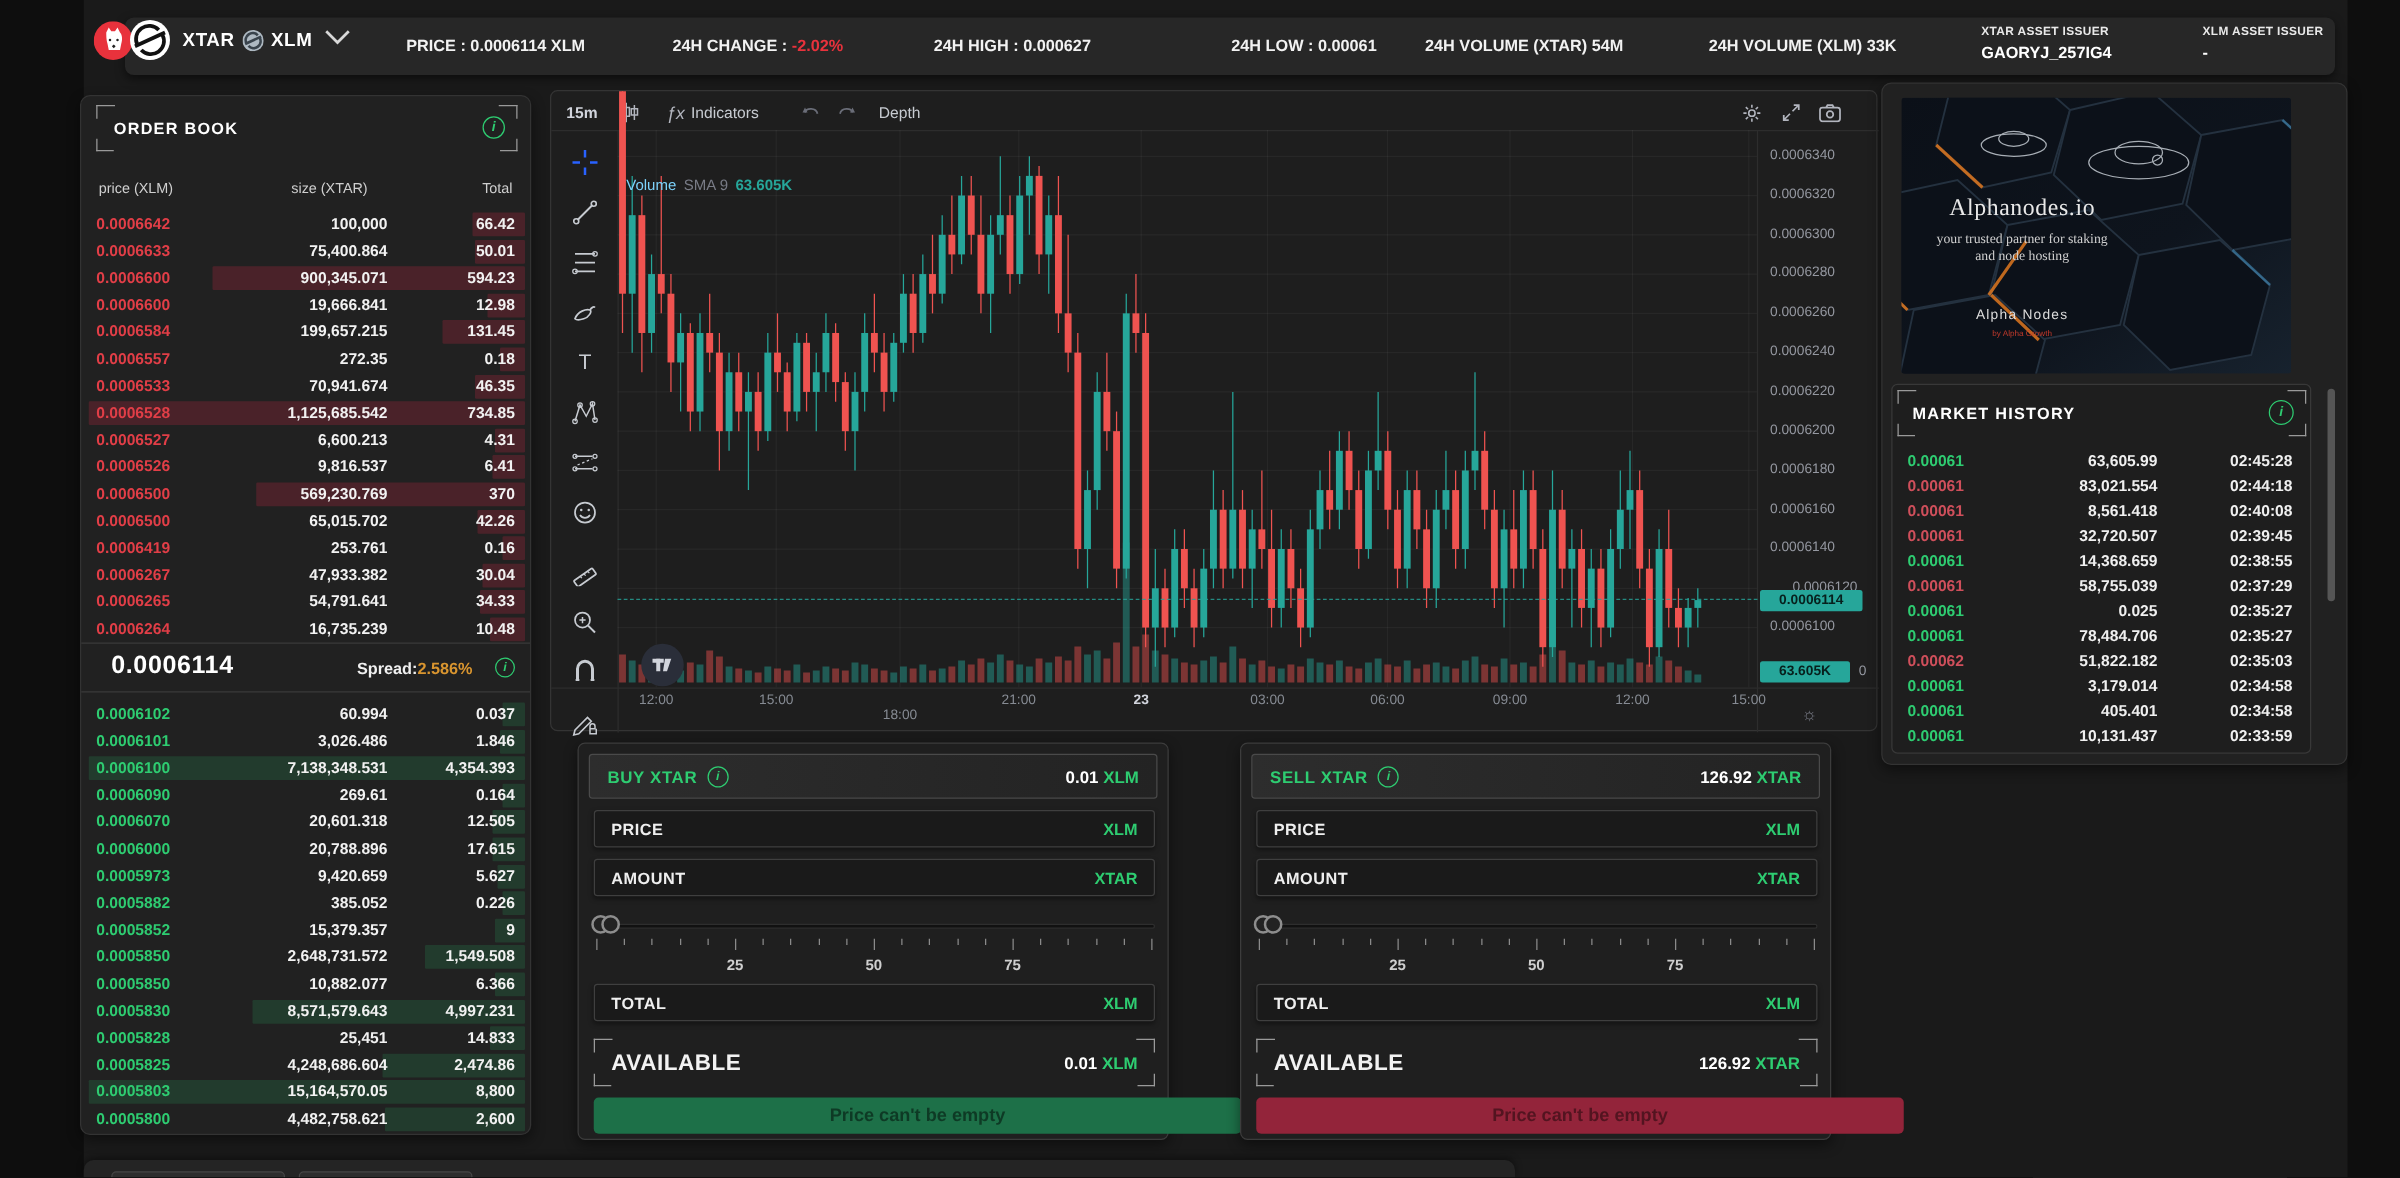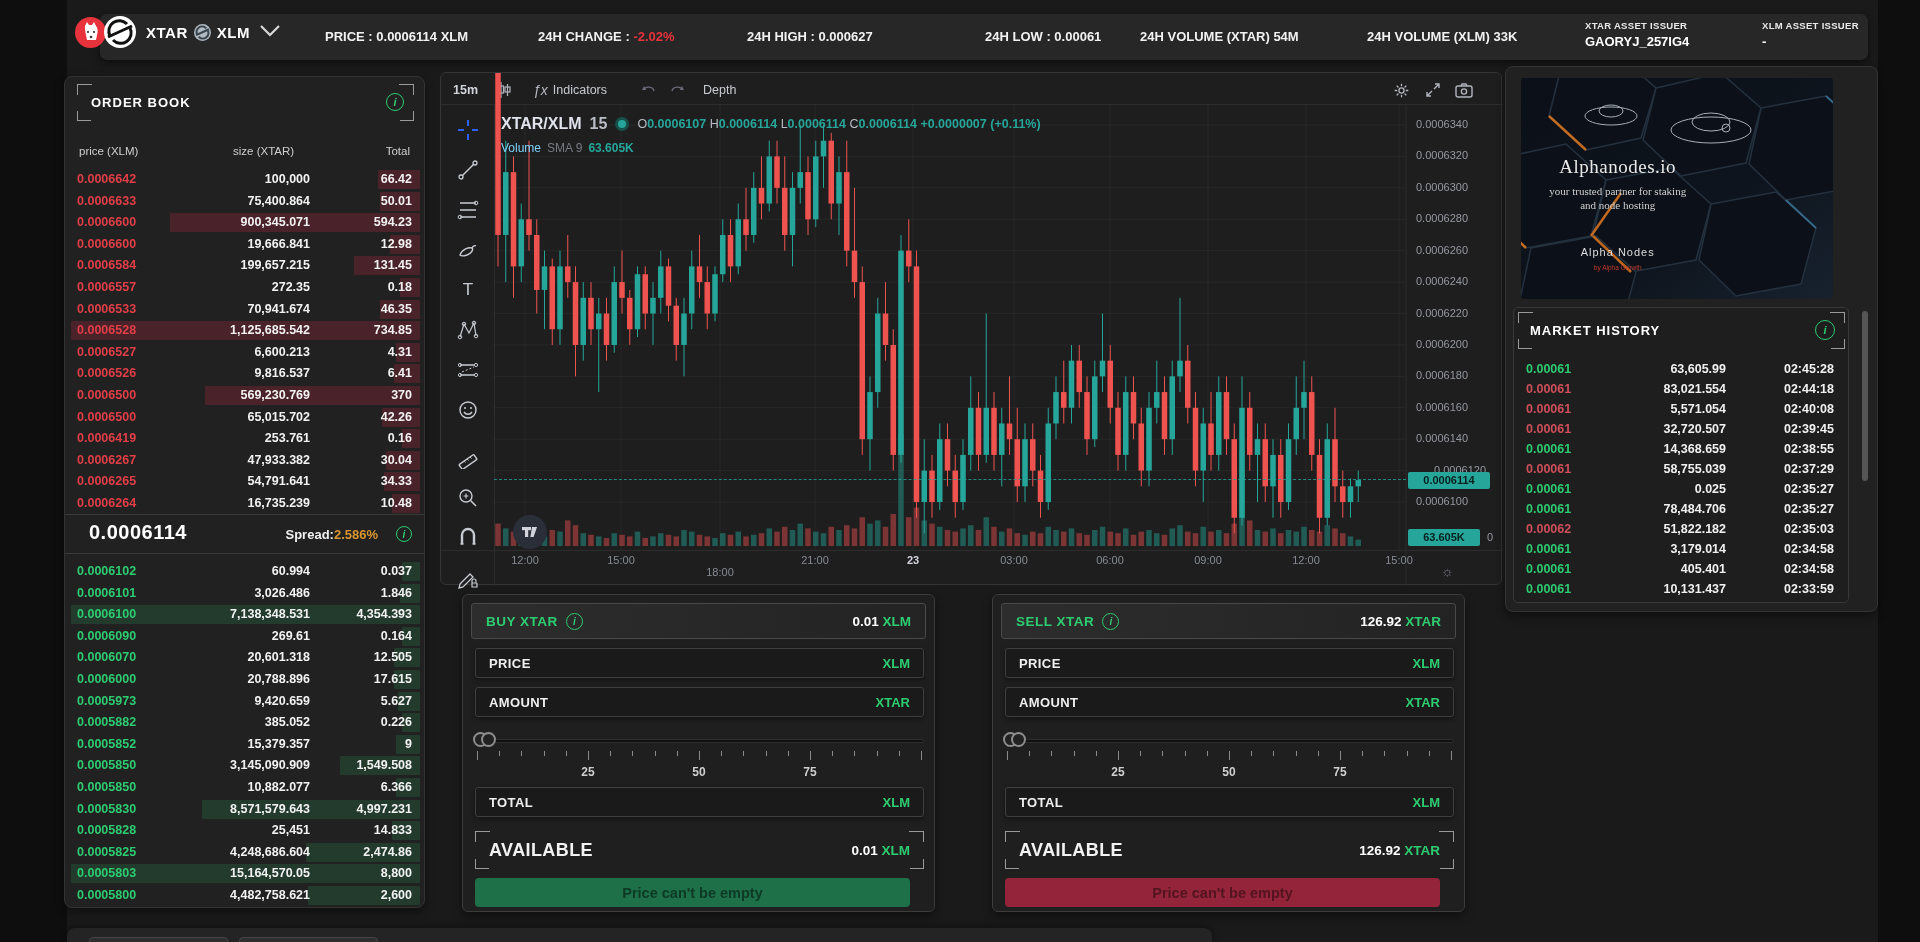--- a/index.html
+++ b/index.html
@@ -77,21 +77,21 @@
   .field .flbl{font-size:13px;font-weight:700;color:#efefef;letter-spacing:.4px;}
   .field .funit{margin-left:auto;font-size:13px;font-weight:700;color:#2ecc71;}
   .slider{position:absolute;left:12px;top:138px;width:449px;height:46px;}
   .slider .track{position:absolute;left:0;right:0;top:6px;height:4px;background:#111;border-radius:2px;border:1px solid #2e2e2e;}
   .slider .handle{position:absolute;top:-1px;width:15px;height:15px;border-radius:50%;background:#222;border:2px solid #8d8d8d;}
   .slider .tick{position:absolute;width:1px;background:#8a8a8a;top:18px;}
   .slider .tlbl{position:absolute;top:32px;font-size:12px;color:#cfcfcf;font-weight:700;transform:translateX(-50%);}
   .avail{position:absolute;left:12px;top:236px;width:449px;height:38px;display:flex;align-items:center;padding:0 14px;}
   .avail .albl{font-size:18px;font-weight:700;color:#f2f2f2;letter-spacing:.4px;}
   .avail .aval{margin-left:auto;font-size:13.5px;font-weight:700;color:#fff;}
-  .form-btn{position:absolute;left:12px;top:283px;width:435px;height:29px;border:none;border-radius:4px;
+  .form-btn{position:absolute;left:12px;top:283px;width:518px;height:29px;border:none;border-radius:4px;
             font-family:inherit;font-size:14.5px;font-weight:700;cursor:not-allowed;}
   .form-btn.buy{background:#1d7048;color:rgba(10,40,25,.75);}
   .form-btn.sell{background:#93243a;color:rgba(40,10,15,.6);}
   
   #ad{position:absolute;left:15px;top:11px;width:312px;height:221px;border-radius:3px;overflow:hidden;cursor:pointer;}
   .ad-title{position:absolute;left:0;top:78px;width:62%;text-align:center;font-family:"Liberation Serif","DejaVu Serif",serif;
             font-size:19px;color:#e8e8e8;letter-spacing:.5px;}
   .ad-sub{position:absolute;left:0;top:106px;width:62%;text-align:center;font-family:"Liberation Serif","DejaVu Serif",serif;
           font-size:11px;color:#cfcfcf;line-height:14px;}
   .ad-brand{position:absolute;left:0;top:168px;width:62%;text-align:center;font-size:11px;color:#dddddd;letter-spacing:1px;}
@@ -330,21 +330,21 @@
         </div>
         <div class="ob-row buy" style="top: 656.8px;">
           <span class="depth" style="width: 24px;"></span>
           <span class="p">0.0005852</span>
           <span class="s">15,379.357</span>
           <span class="t">9</span>
         </div>
         <div class="ob-row buy" style="top: 678.4px;">
           <span class="depth" style="width: 80px;"></span>
           <span class="p">0.0005850</span>
-          <span class="s">3,145,090.909</span>
+          <span class="s">2,648,731.572</span>
           <span class="t">1,549.508</span>
         </div>
         <div class="ob-row buy" style="top: 700px;">
           <span class="depth" style="width: 24px;"></span>
           <span class="p">0.0005850</span>
           <span class="s">10,882.077</span>
           <span class="t">6.366</span>
         </div>
         <div class="ob-row buy" style="top: 721.6px;">
           <span class="depth" style="width: 218px;"></span>
@@ -870,30 +870,20 @@
         <rect x="891.25" y="366.2" width="5.5" height="47.129999999999995" fill="#ef5350"></rect>
         <line x1="901.75" y1="397.62" x2="901.75" y2="444.75" stroke="#ef5350" stroke-width="1"></line>
         <rect x="899" y="413.33" width="5.5" height="15.70999999999998" fill="#ef5350"></rect>
         <line x1="909.5" y1="405.47499999999997" x2="909.5" y2="444.75" stroke="#26a69a" stroke-width="1"></line>
         <rect x="906.75" y="413.33" width="5.5" height="15.70999999999998" fill="#26a69a"></rect>
         <line x1="917.25" y1="397.62" x2="917.25" y2="429.03999999999996" stroke="#26a69a" stroke-width="1"></line>
         <rect x="914.5" y="407.046" width="5.5" height="6.283999999999992" fill="#26a69a"></rect>
         <line x1="965" y1="31" x2="965" y2="513" stroke="#2d2d2d"></line>
       </svg>
 
-    <div class="legend1">
-      <span class="sym">XTAR/XLM</span>
-      <span class="sym" style="color:#b9bdc5;">15</span>
-      <span style="width:14px;height:14px;border-radius:50%;background:#26a69a;border:3px solid #174f49;display:inline-block;"></span>
-      <span class="ohlc"><span>O</span><b>0.0006107</b>
-        <span>H</span><b>0.0006114</b>
-        <span>L</span><b>0.0006114</b>
-        <span>C</span><b>0.0006114</b>
-        <b>+0.0000007 (+0.11%)</b></span>
-    </div>
     <div class="legend2">
       <span style="color:#7dd3fc;">Volume</span>
       <span style="color:#787b86;">SMA 9</span>
       <span style="color:#26a69a;font-weight:700;">63.605K</span>
     </div>
 
     <div id="price-axis">
         <span class="axis-lbl" style="top: 45px;">0.0006340</span>
         <span class="axis-lbl" style="top: 76.42px;">0.0006320</span>
         <span class="axis-lbl" style="top: 107.84px;">0.0006300</span>
@@ -1113,21 +1103,21 @@
             <span class="s">63,605.99</span>
             <span class="t">02:45:28</span>
           </div>
           <div class="mh-row down" style="top: 72px;">
             <span class="p">0.00061</span>
             <span class="s">83,021.554</span>
             <span class="t">02:44:18</span>
           </div>
           <div class="mh-row down" style="top: 92px;">
             <span class="p">0.00061</span>
-            <span class="s">5,571.054</span>
+            <span class="s">8,561.418</span>
             <span class="t">02:40:08</span>
           </div>
           <div class="mh-row down" style="top: 112px;">
             <span class="p">0.00061</span>
             <span class="s">32,720.507</span>
             <span class="t">02:39:45</span>
           </div>
           <div class="mh-row up" style="top: 132px;">
             <span class="p">0.00061</span>
             <span class="s">14,368.659</span>

